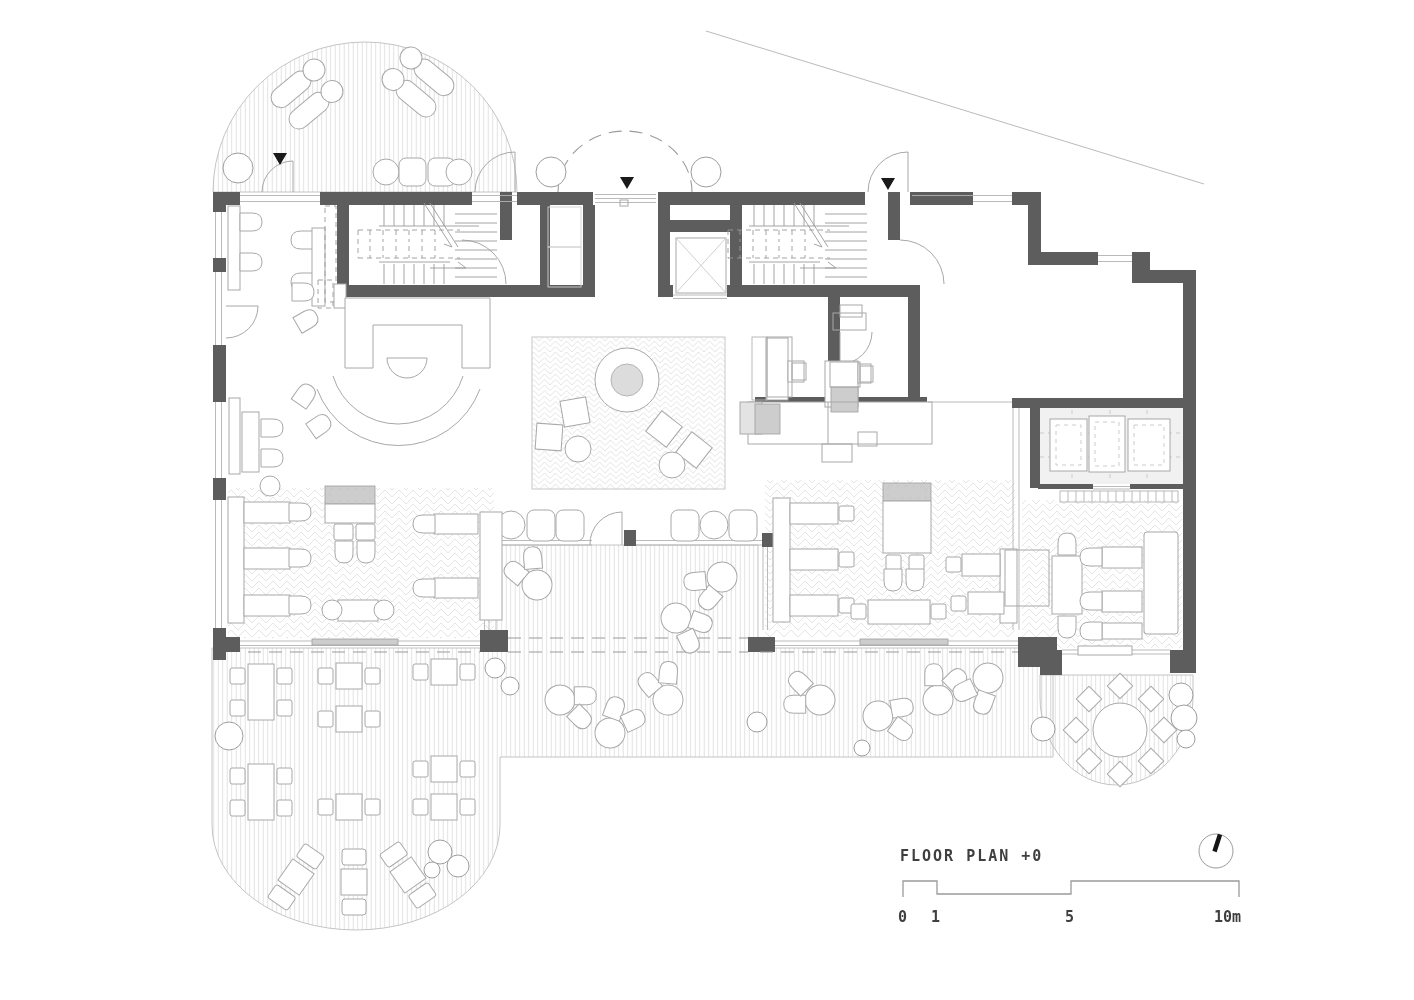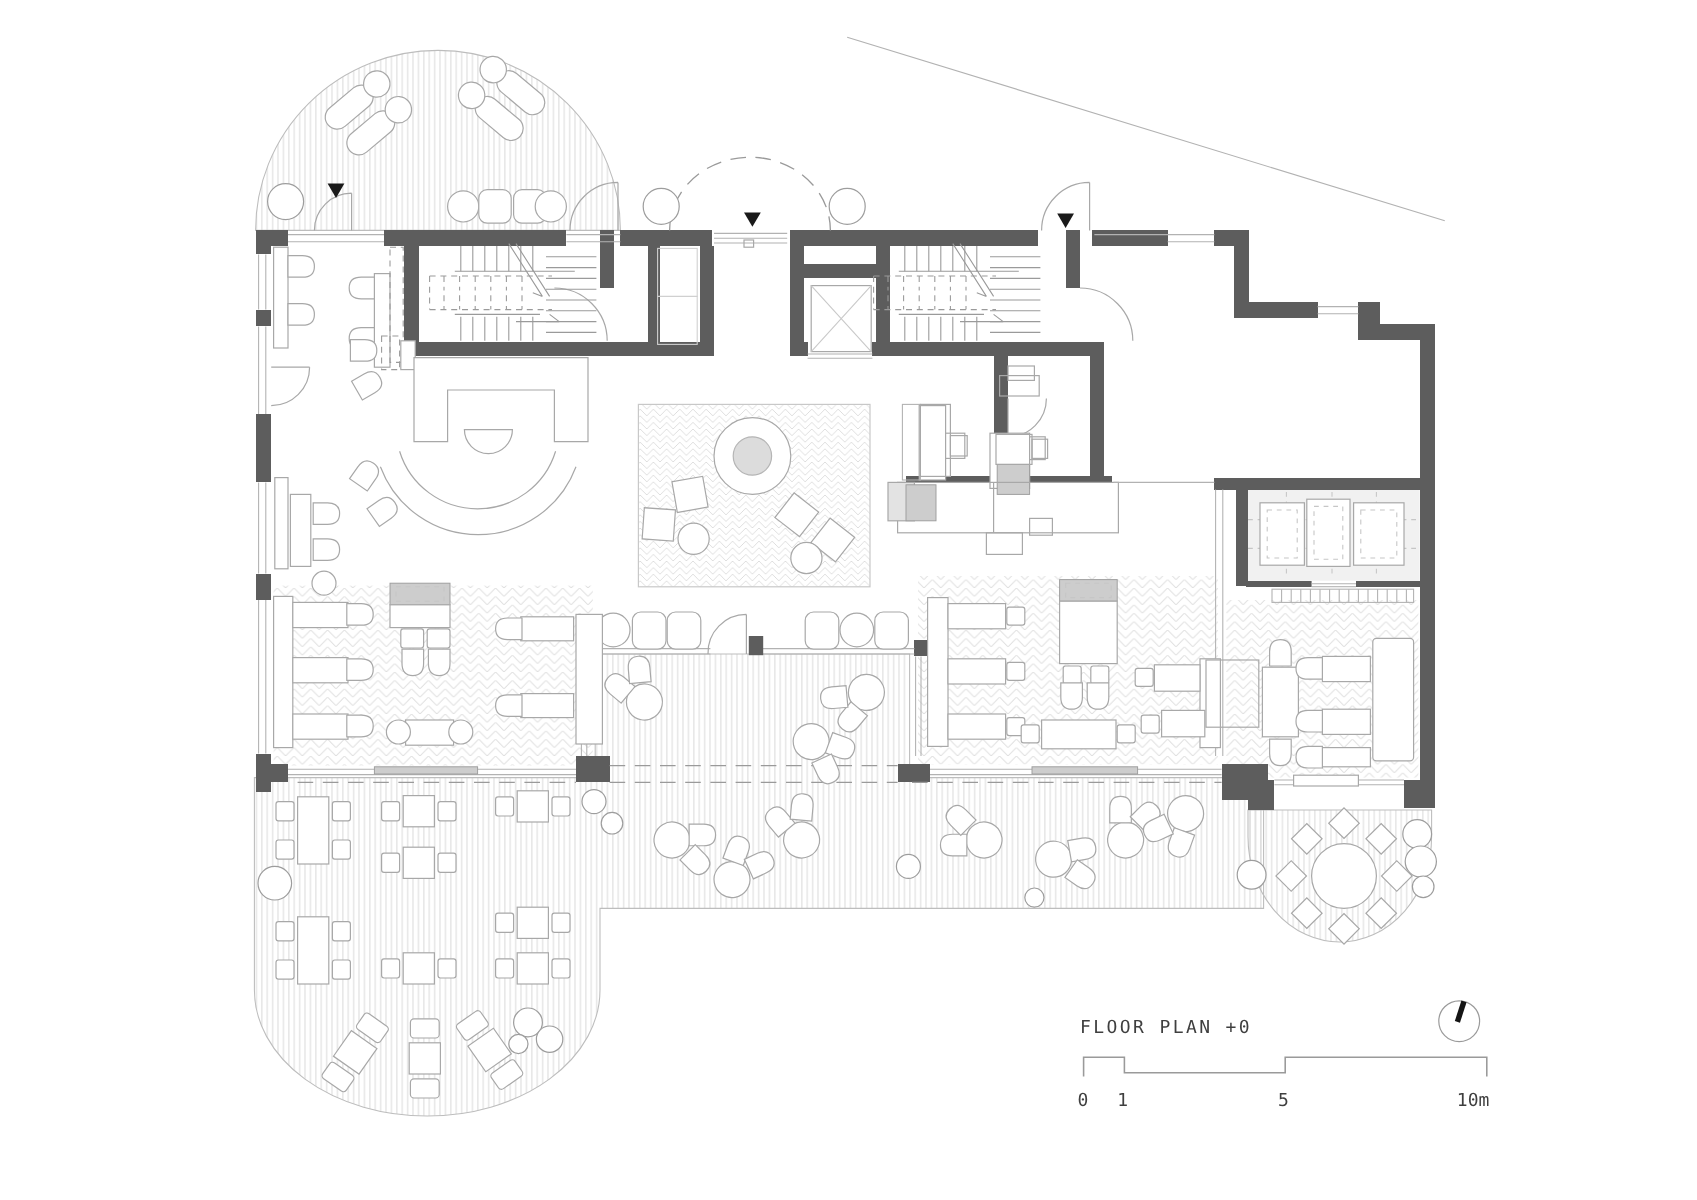--- a/index.html
+++ b/index.html
@@ -1,17 +1,17 @@
 <!DOCTYPE html>
 <html><head>
 <meta charset="utf-8">
 <style>
   html,body{margin:0;padding:0;background:#ffffff;}
   .stage{position:relative;width:1414px;height:1000px;background:#ffffff;overflow:hidden;
-         font-family:"DejaVu Sans Mono","Liberation Mono",monospace;}
+         font-family:"DejaVu Sans Mono","Liberation Mono",monospace;font-weight:bold;}
   svg{display:block;}
   svg text{font-family:"DejaVu Sans Mono","Liberation Mono",monospace;fill:#3f3f3f;font-size:15px;}
   .ttl{letter-spacing:2px;}
   .w{fill:#5d5d5d;stroke:none;}
   .f{fill:#ffffff;stroke:#a8a8a8;stroke-width:1;}
   .fn{fill:none;stroke:#a8a8a8;stroke-width:1;}
   .tn{fill:none;stroke:#b2b2b2;stroke-width:0.9;}
   .gray{fill:#cdcdcd;stroke:#9d9d9d;stroke-width:0.8;}
   .dash{fill:none;stroke:#9a9a9a;stroke-width:0.9;stroke-dasharray:5 4;}
   .gdash{fill:none;stroke:#c6c6c6;stroke-width:0.9;stroke-dasharray:4 4;}

